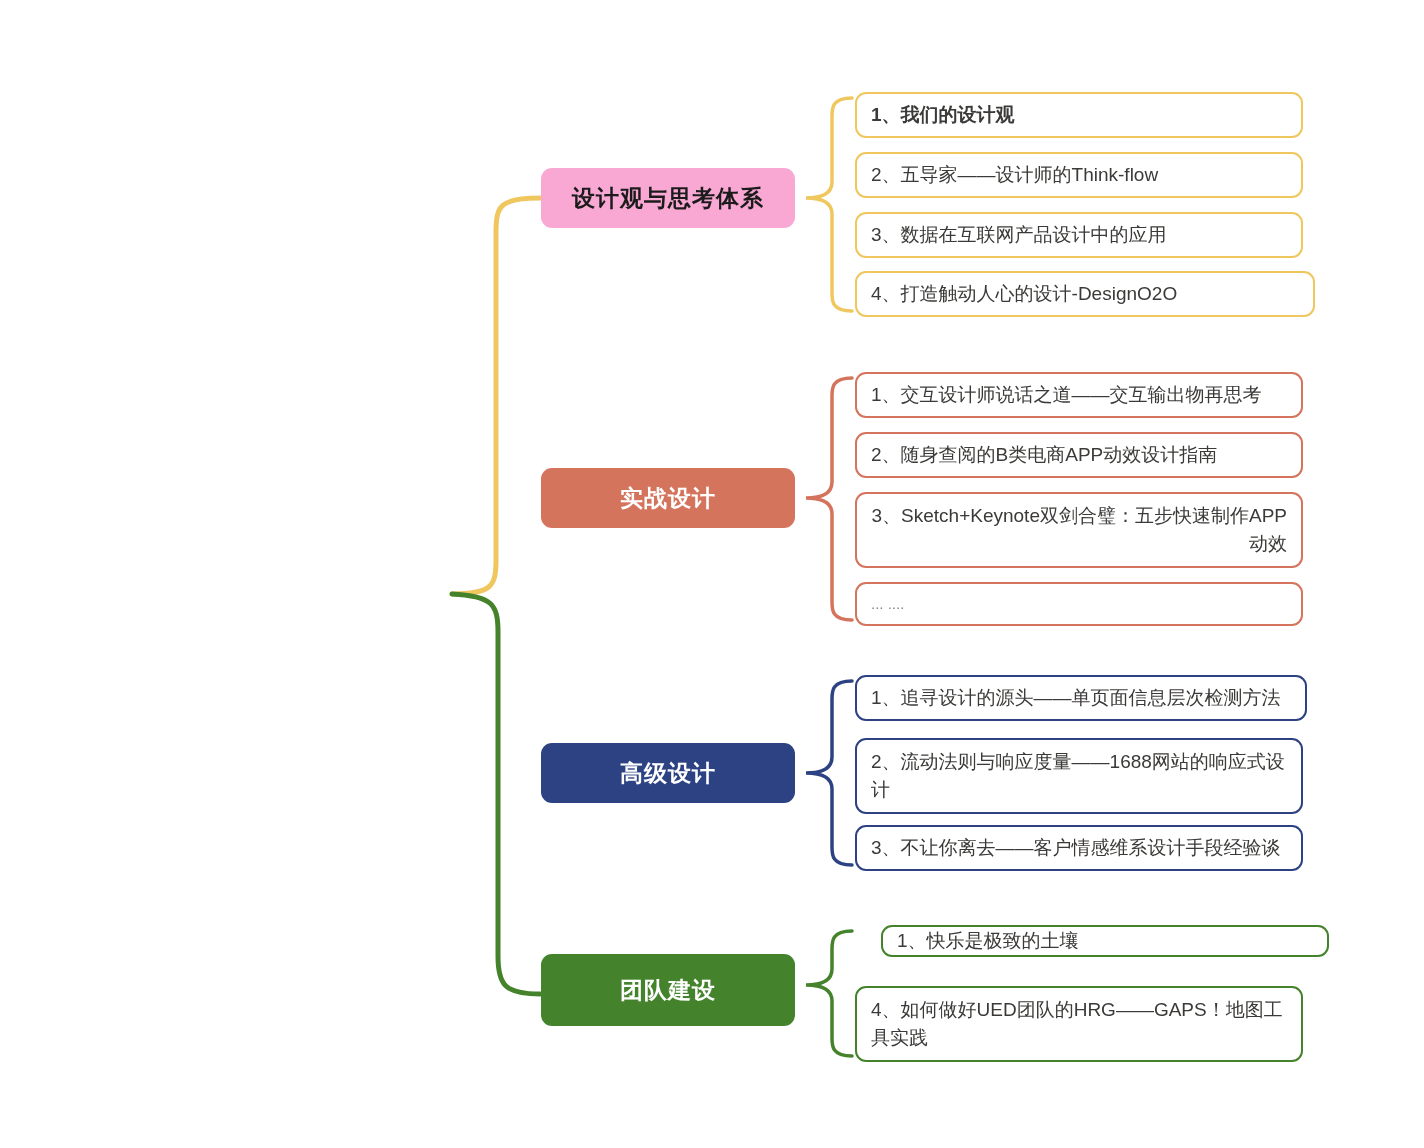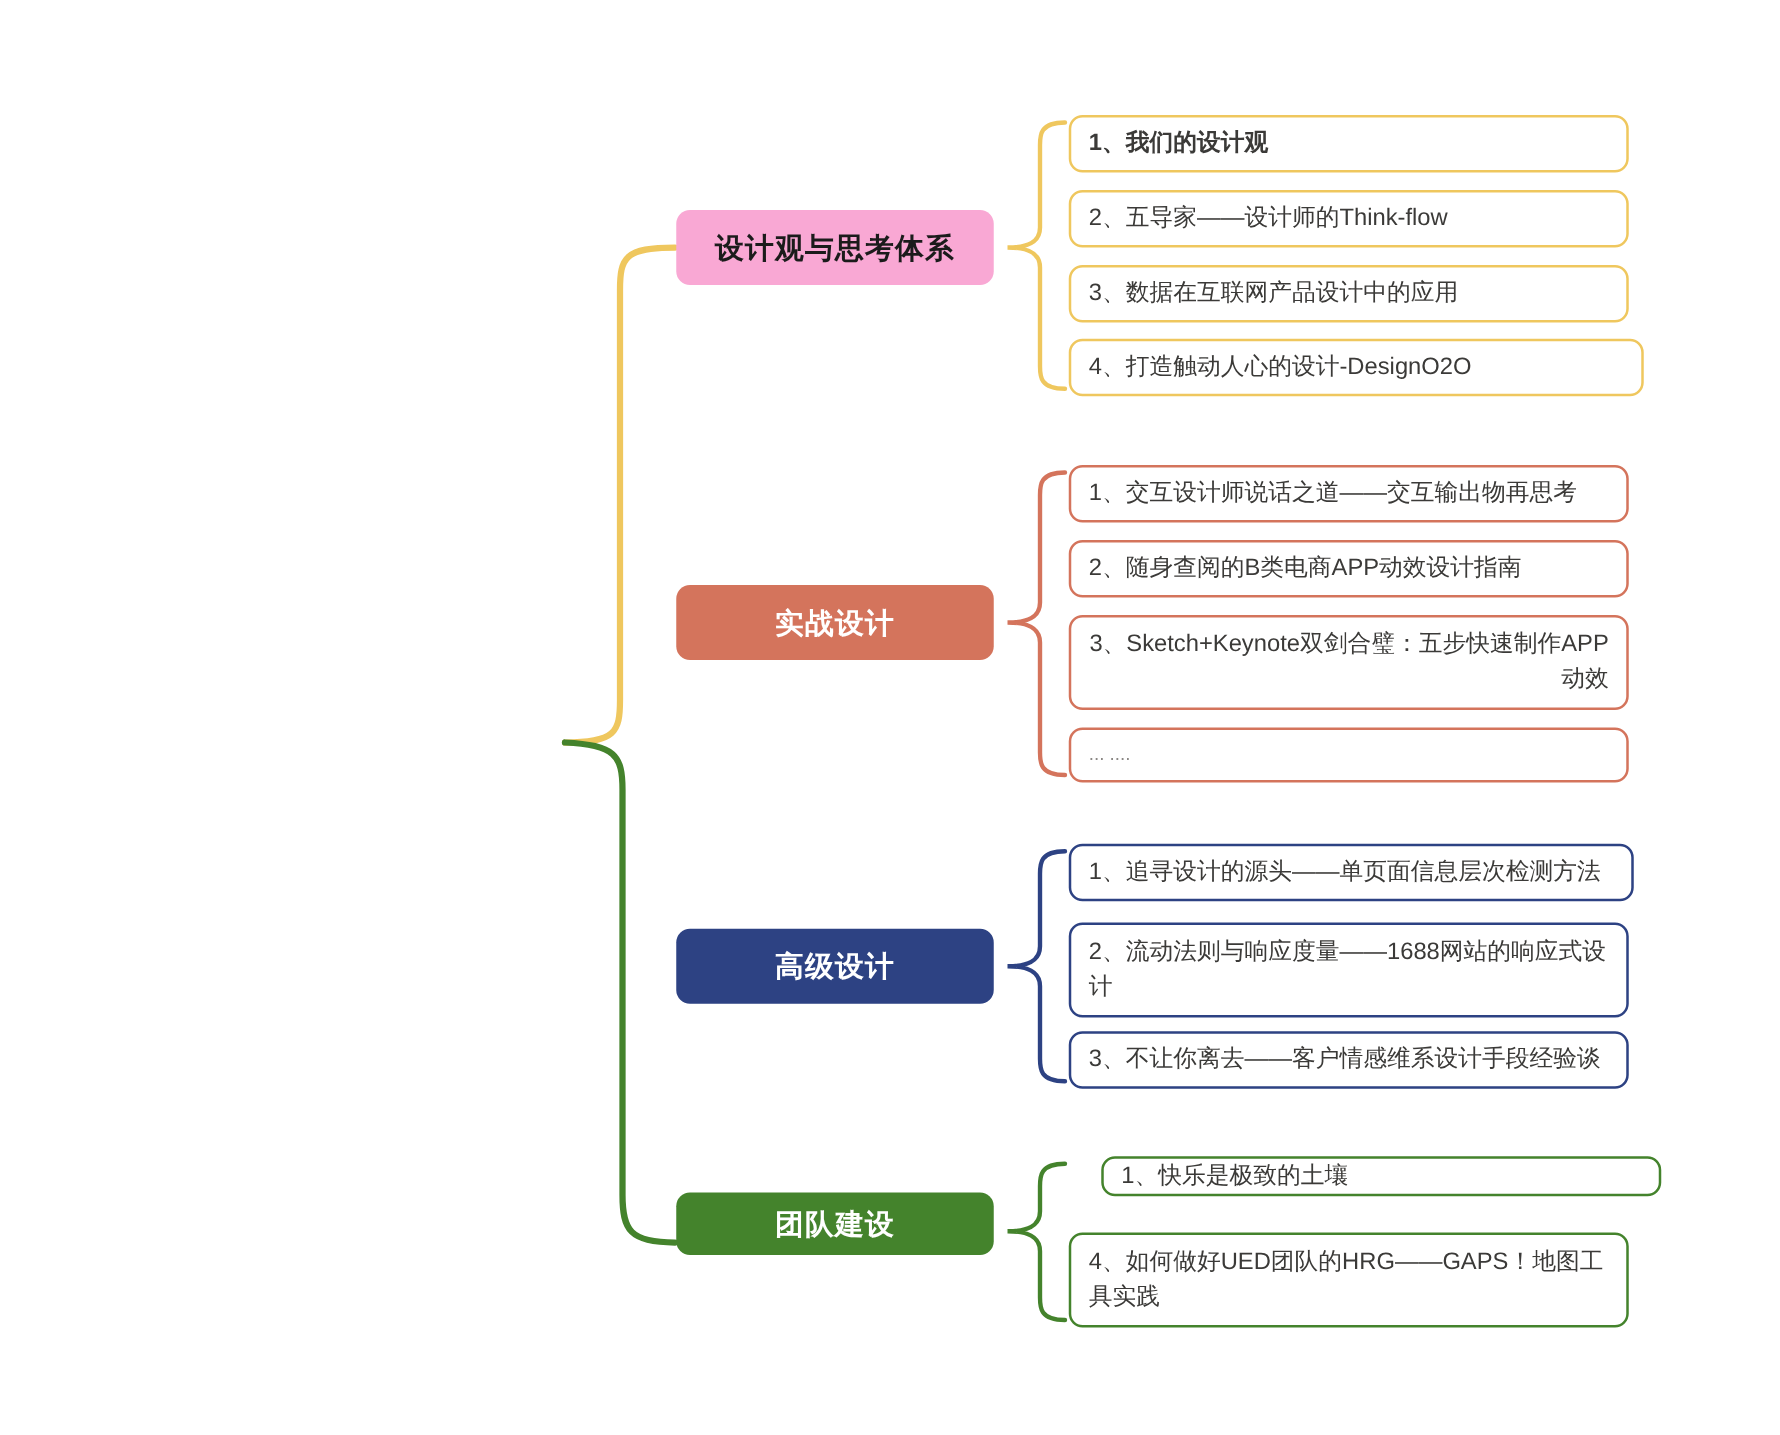--- a/index.html
+++ b/index.html
@@ -112,21 +112,21 @@
       </div>
       <div class="leaf c2" style="top: 675px; height: 46px; left: 855px; width: 452px;">
         <span>1、追寻设计的源头——单页面信息层次检测方法</span>
       </div>
       <div class="leaf c2" style="top: 738px; height: 76px; left: 855px; width: 448px;">
         <span>2、流动法则与响应度量——1688网站的响应式设计</span>
       </div>
       <div class="leaf c2" style="top: 825px; height: 46px; left: 855px; width: 448px;">
         <span>3、不让你离去——客户情感维系设计手段经验谈</span>
       </div>
-      <div class="branch b3" style="top: 954px; height: 50px;">
+      <div class="branch b3" style="top: 954px; height: 72px;">
         <span>团队建设</span>
       </div>
       <div class="leaf c3" style="top: 925px; height: 32px; left: 855px; width: 448px; margin-left: 26px;">
         <span>1、快乐是极致的土壤</span>
       </div>
       <div class="leaf c3" style="top: 986px; height: 76px; left: 855px; width: 448px;">
         <span>4、如何做好UED团队的HRG——GAPS！地图工具实践</span>
       </div>
     </div>
 </div>

